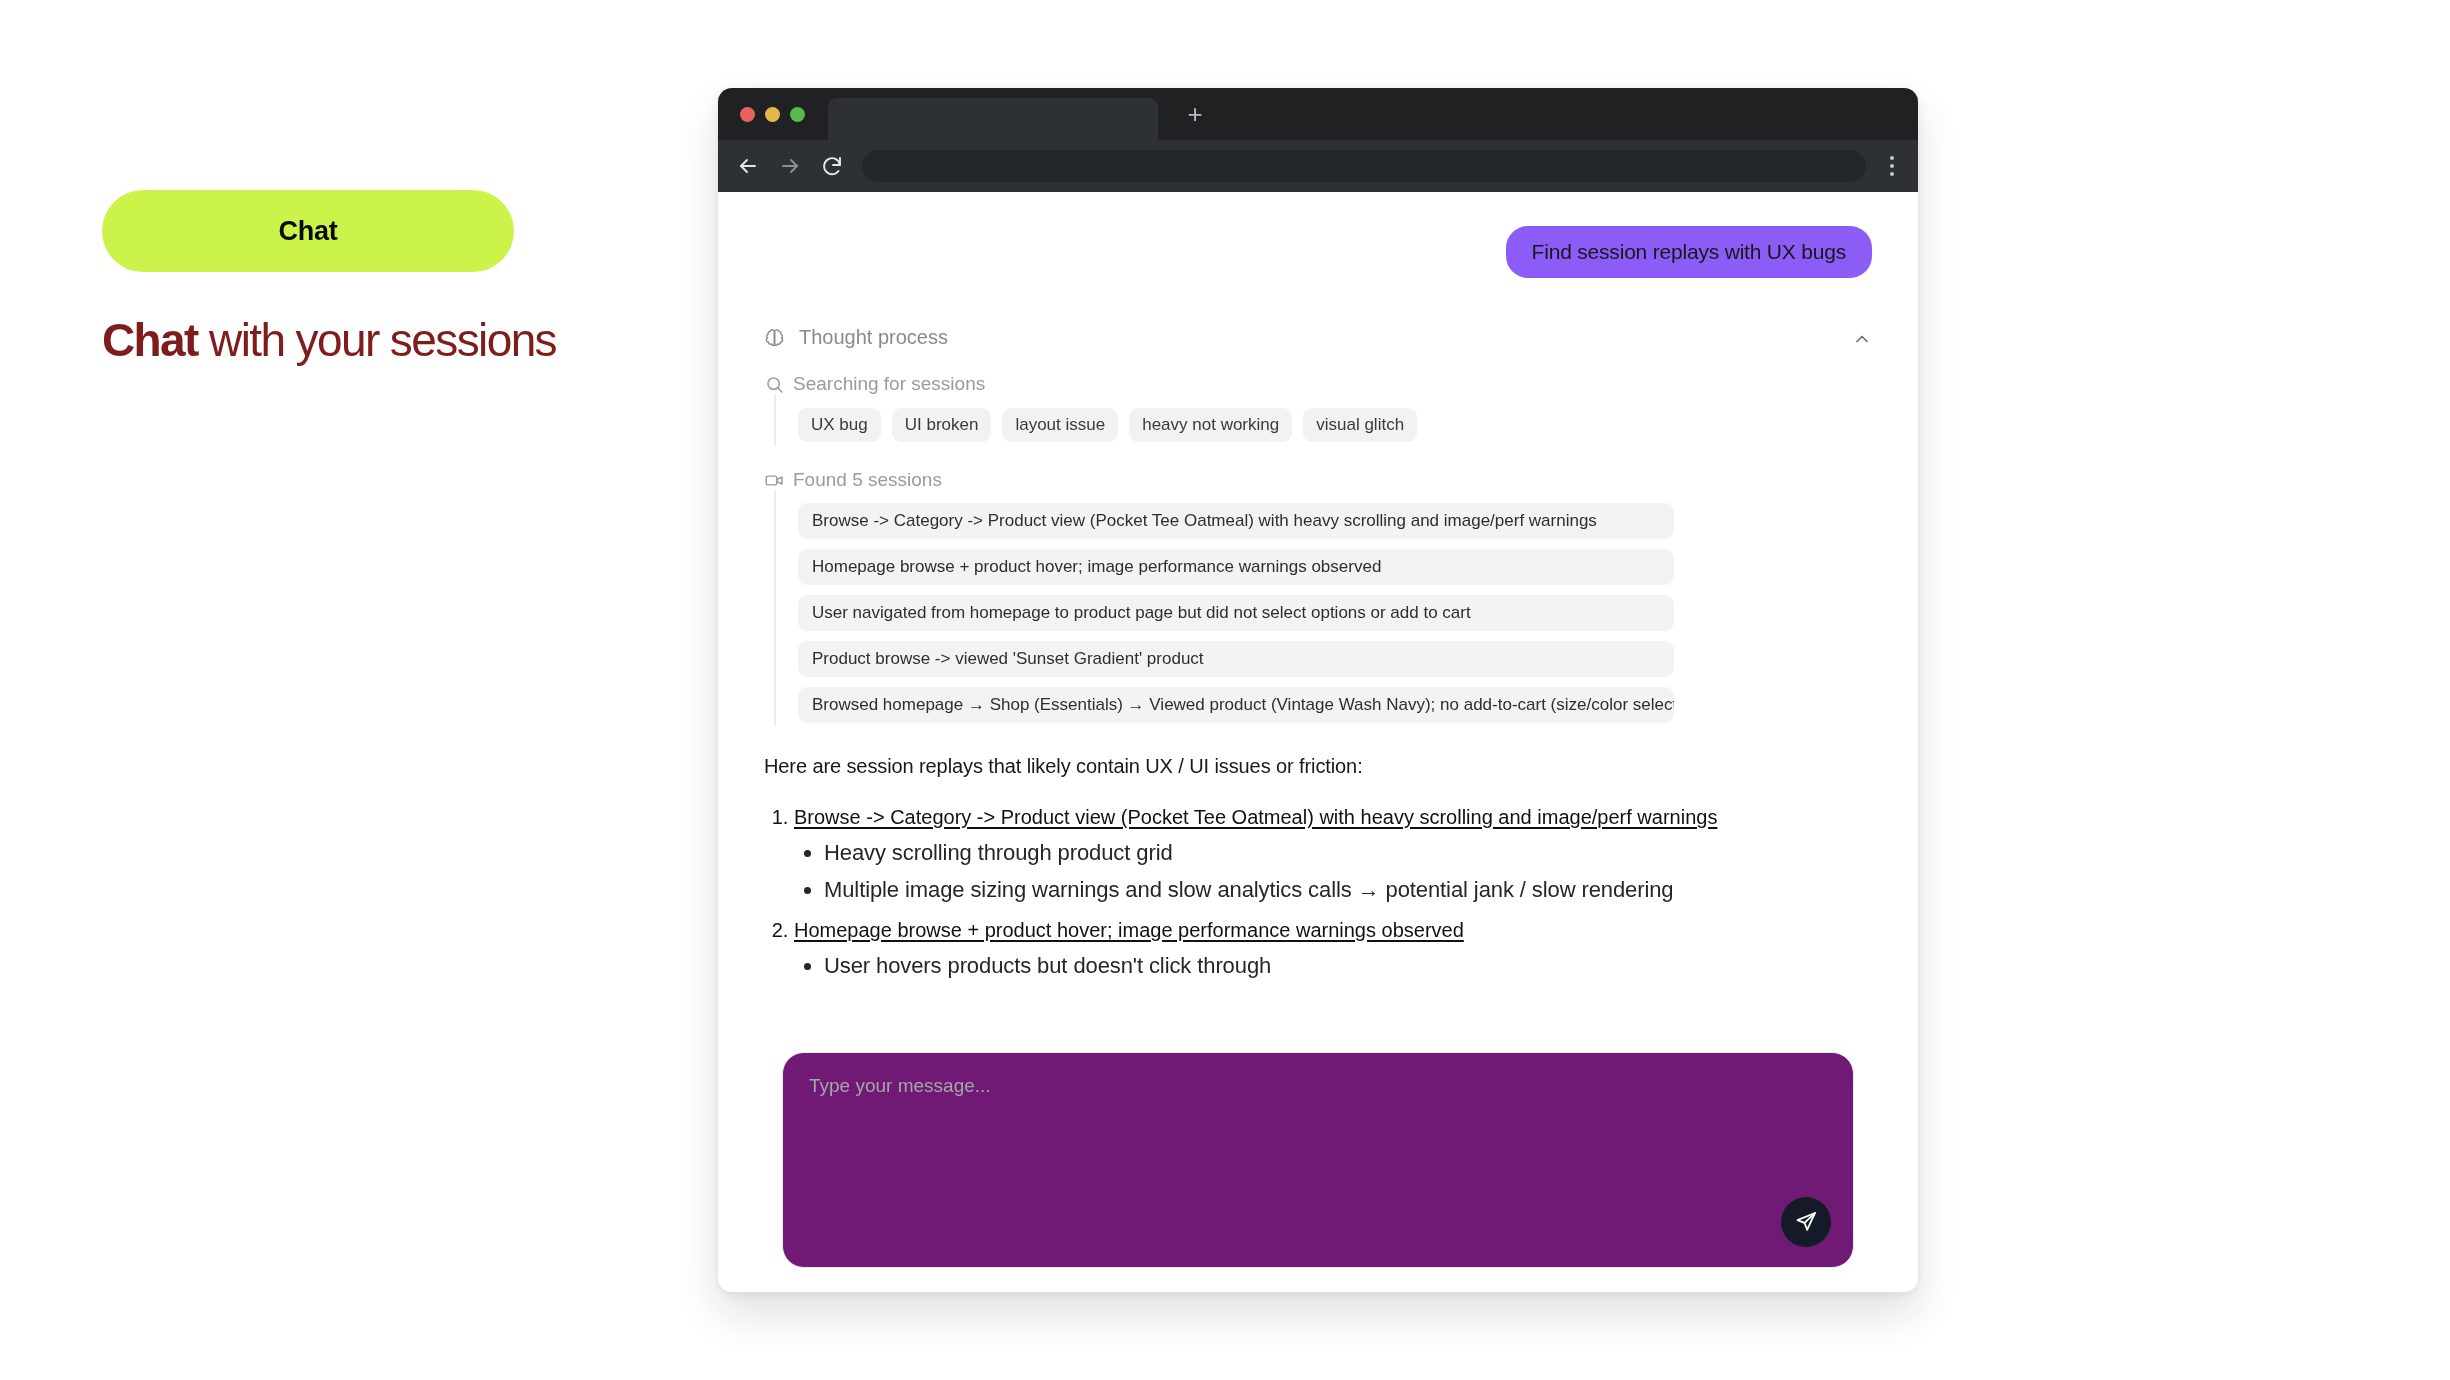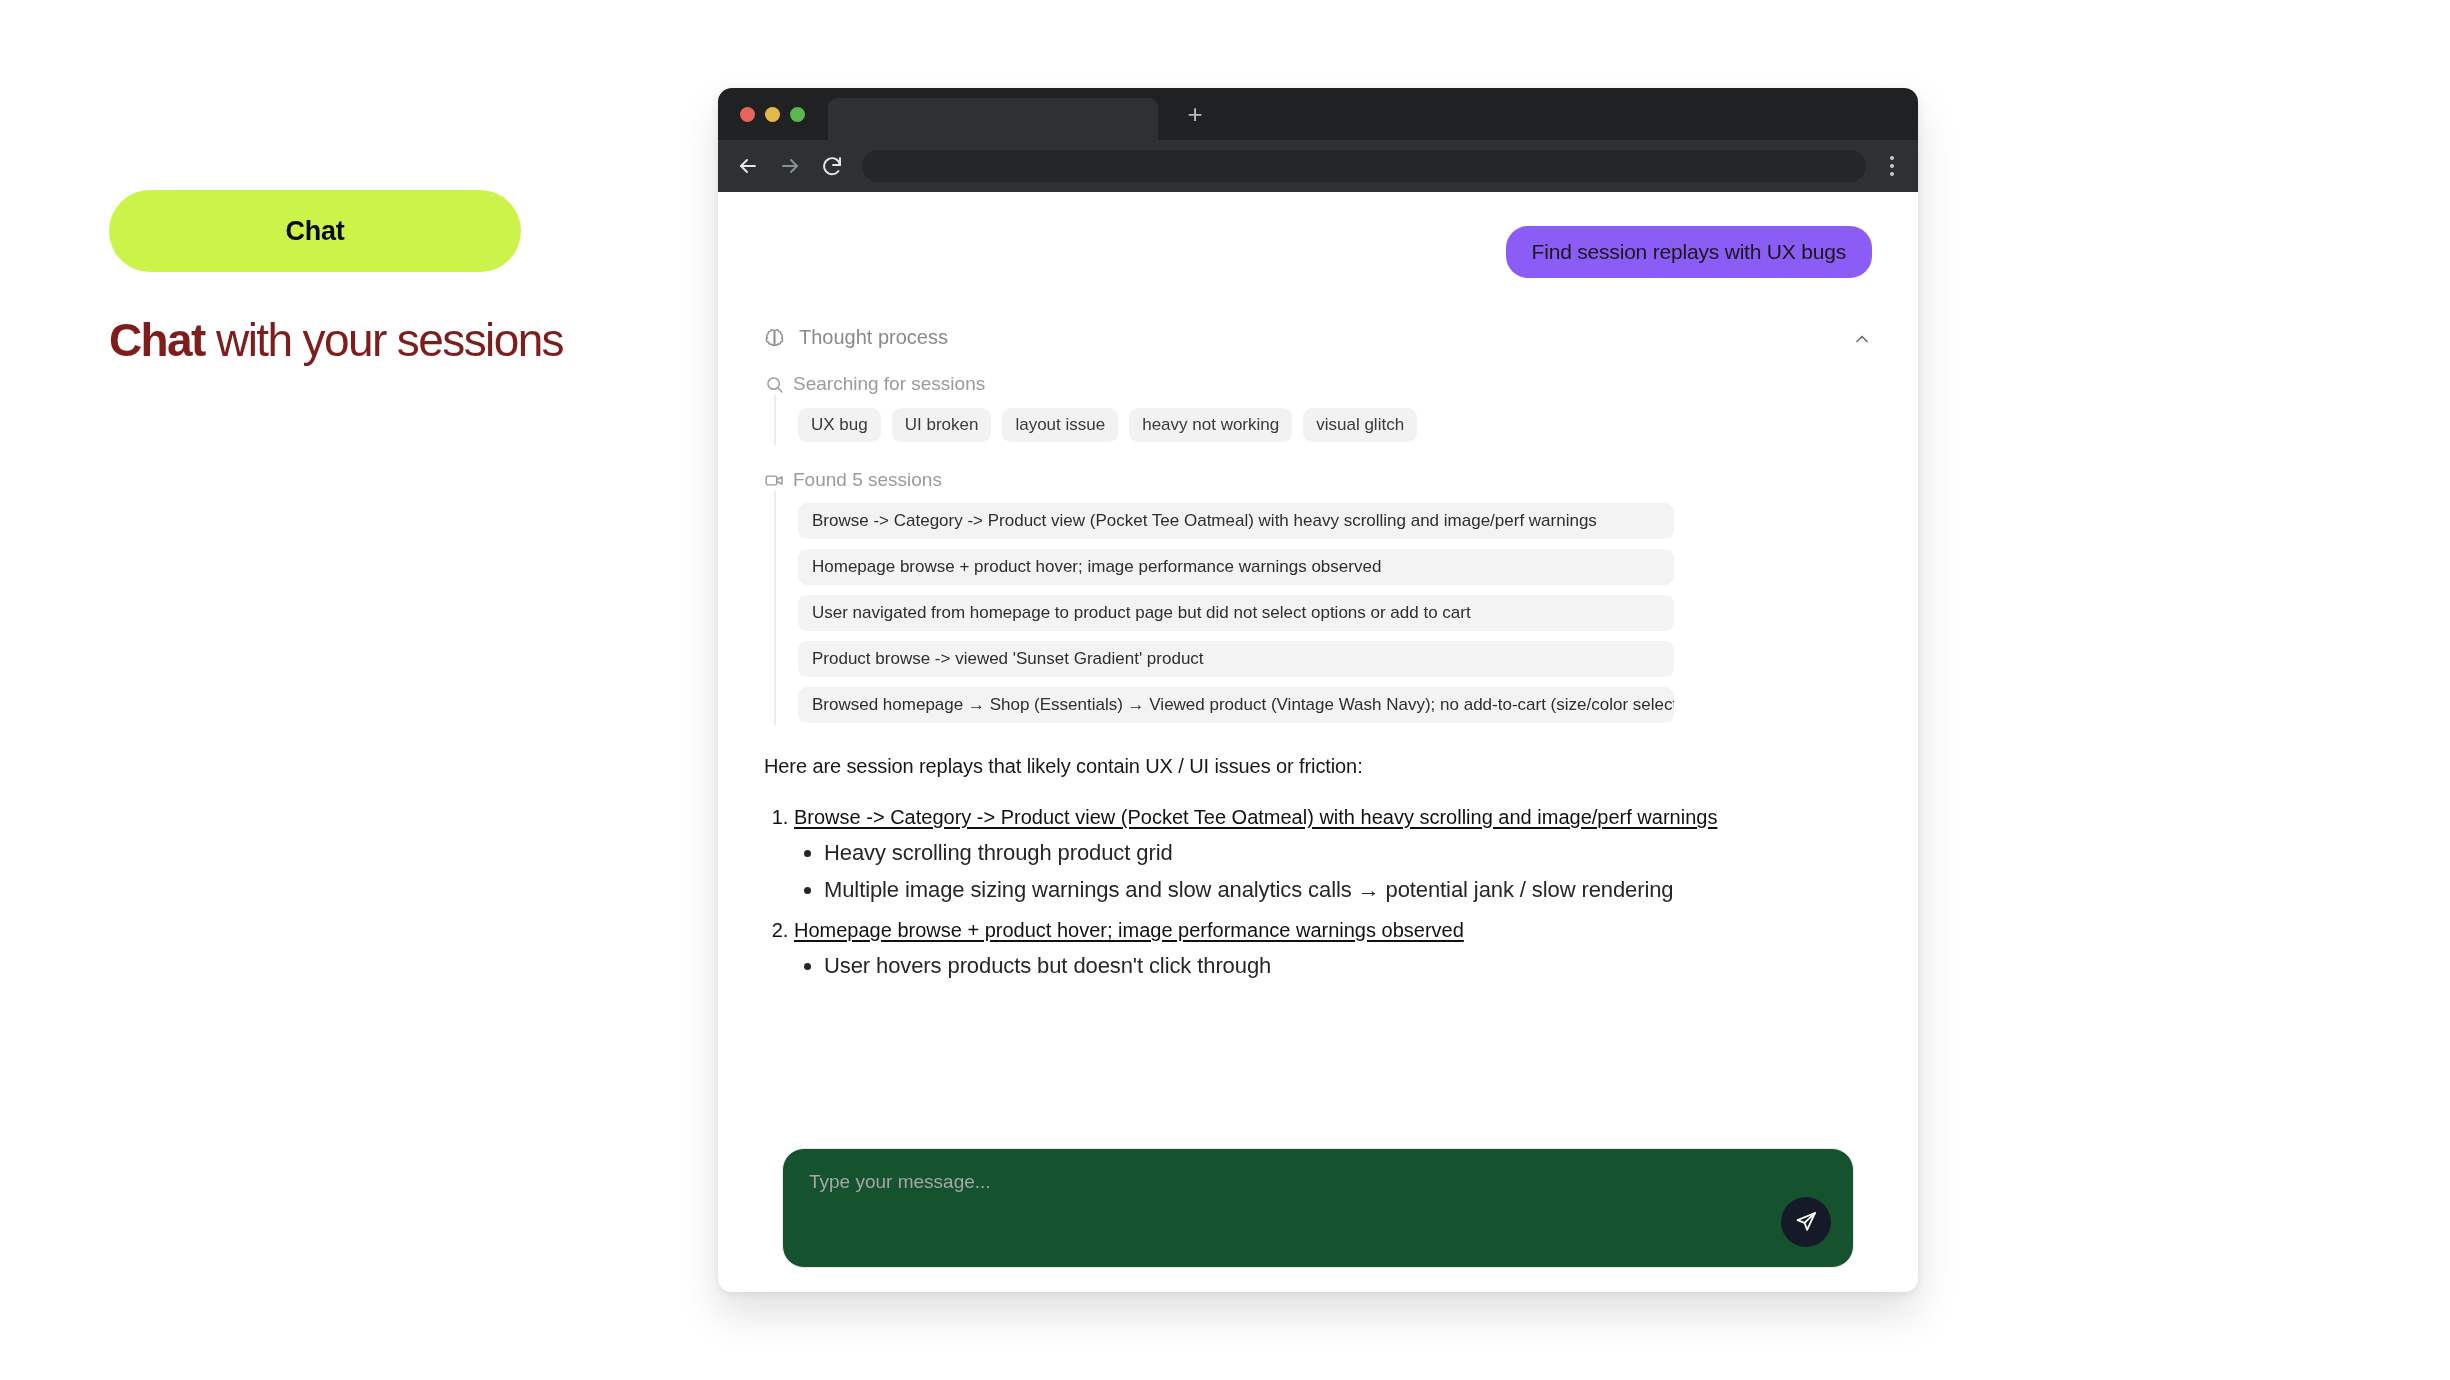--- a/index.html
+++ b/index.html
@@ -5,21 +5,21 @@
   * { box-sizing: border-box; margin: 0; padding: 0; }
   html, body {
     width: 2450px; height: 1380px;
     background: #ffffff;
     font-family: "Liberation Sans", sans-serif;
     overflow: hidden;
   }
   .stage { position: relative; width: 2450px; height: 1380px; }
 
   
-  .left-panel { position: absolute; left: 109px; top: 190px; width: 560px; }
+  .left-panel { position: absolute; left: 102px; top: 190px; width: 560px; }
   .badge {
     display: flex; align-items: center; justify-content: center;
     width: 412px; height: 82px;
     background: #CCF34A; border-radius: 41px;
     font-size: 27px; font-weight: 600; color: #0A0A0A;
     letter-spacing: -0.2px;
   }
   .headline {
     margin-top: 42px;
     font-size: 46px; line-height: 1.16; color: #7f1d1d;
@@ -111,21 +111,21 @@
   ol.alist > li > .lnk {
     text-decoration: underline; text-underline-offset: 3px;
     color: #111114; display: inline;
   }
   ul.blist { margin: 10px 0 0 0; padding-left: 30px; list-style: disc; }
   ul.blist li { font-size: 22px; color: #26262A; margin-top: 11px; letter-spacing: -0.1px; }
 
   
   .composer {
     position: absolute; left: 64px; right: 64px; bottom: 24px;
-    height: 120px; background: #14532d;
+    height: 216px; background: #701a75;
     border: 1.5px solid #E9E9EC; border-radius: 22px;
     padding: 22px 26px;
   }
   .composer .ph { font-size: 19px; color: #A5A5AB; }
   .send {
     position: absolute; right: 22px; bottom: 20px;
     width: 50px; height: 50px; border-radius: 50%;
     background: #141A28; display: flex; align-items: center; justify-content: center;
   }
   .send svg { display: block; }

